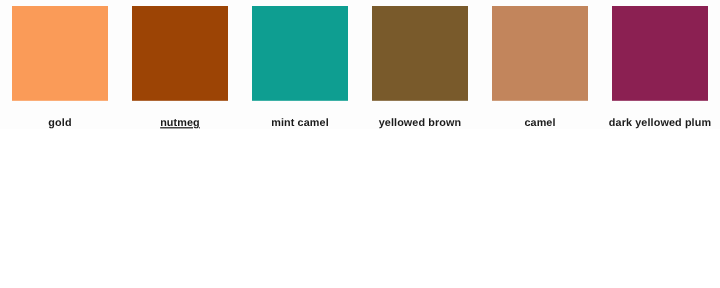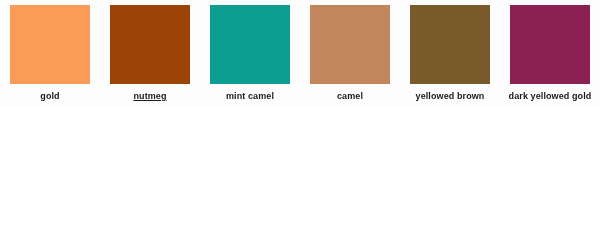--- a/index.html
+++ b/index.html
@@ -25,20 +25,21 @@
     justify-content: flex-start;
   }
   .swatch-cell {
     width: 100px;
     height: 108px;
     display: flex;
     flex-direction: column;
     align-items: center;
     box-sizing: border-box;
     padding-top: 5px;
+    justify-content: space-between;
   }
   .swatch-chip {
     width: 80px;
     height: 79px;
     display: block;
     border: 0;
   }
   .swatch-label {
     margin-top: 6px;
     font-family: "Liberation Sans", sans-serif;
@@ -65,27 +66,27 @@
     <div class="swatch-chip" style="background-color: rgb(156, 68, 5);"></div>
     <div class="swatch-label" style="color: rgb(26, 26, 26); text-decoration: underline;">nutmeg</div>
   </div>
 
   <div class="swatch-cell">
     <div class="swatch-chip" style="background-color: rgb(14, 158, 145);"></div>
     <div class="swatch-label" style="color: rgb(26, 26, 26);">mint camel</div>
   </div>
 
   <div class="swatch-cell">
+    <div class="swatch-chip" style="background-color: rgb(121, 90, 43);"></div>
+    <div class="swatch-label" style="color: rgb(26, 26, 26);">yellowed brown</div>
+  </div>
+
+  <div class="swatch-cell">
     <div class="swatch-chip" style="background-color: rgb(194, 133, 92);"></div>
     <div class="swatch-label" style="color: rgb(26, 26, 26);">camel</div>
   </div>
 
   <div class="swatch-cell">
-    <div class="swatch-chip" style="background-color: rgb(121, 90, 43);"></div>
-    <div class="swatch-label" style="color: rgb(26, 26, 26);">yellowed brown</div>
-  </div>
-
-  <div class="swatch-cell">
     <div class="swatch-chip" style="background-color: rgb(139, 32, 82);"></div>
-    <div class="swatch-label" style="color: rgb(26, 26, 26);">dark yellowed gold</div>
+    <div class="swatch-label" style="color: rgb(26, 26, 26);">dark yellowed plum</div>
   </div>
 
 </div>
 
 </body></html>

